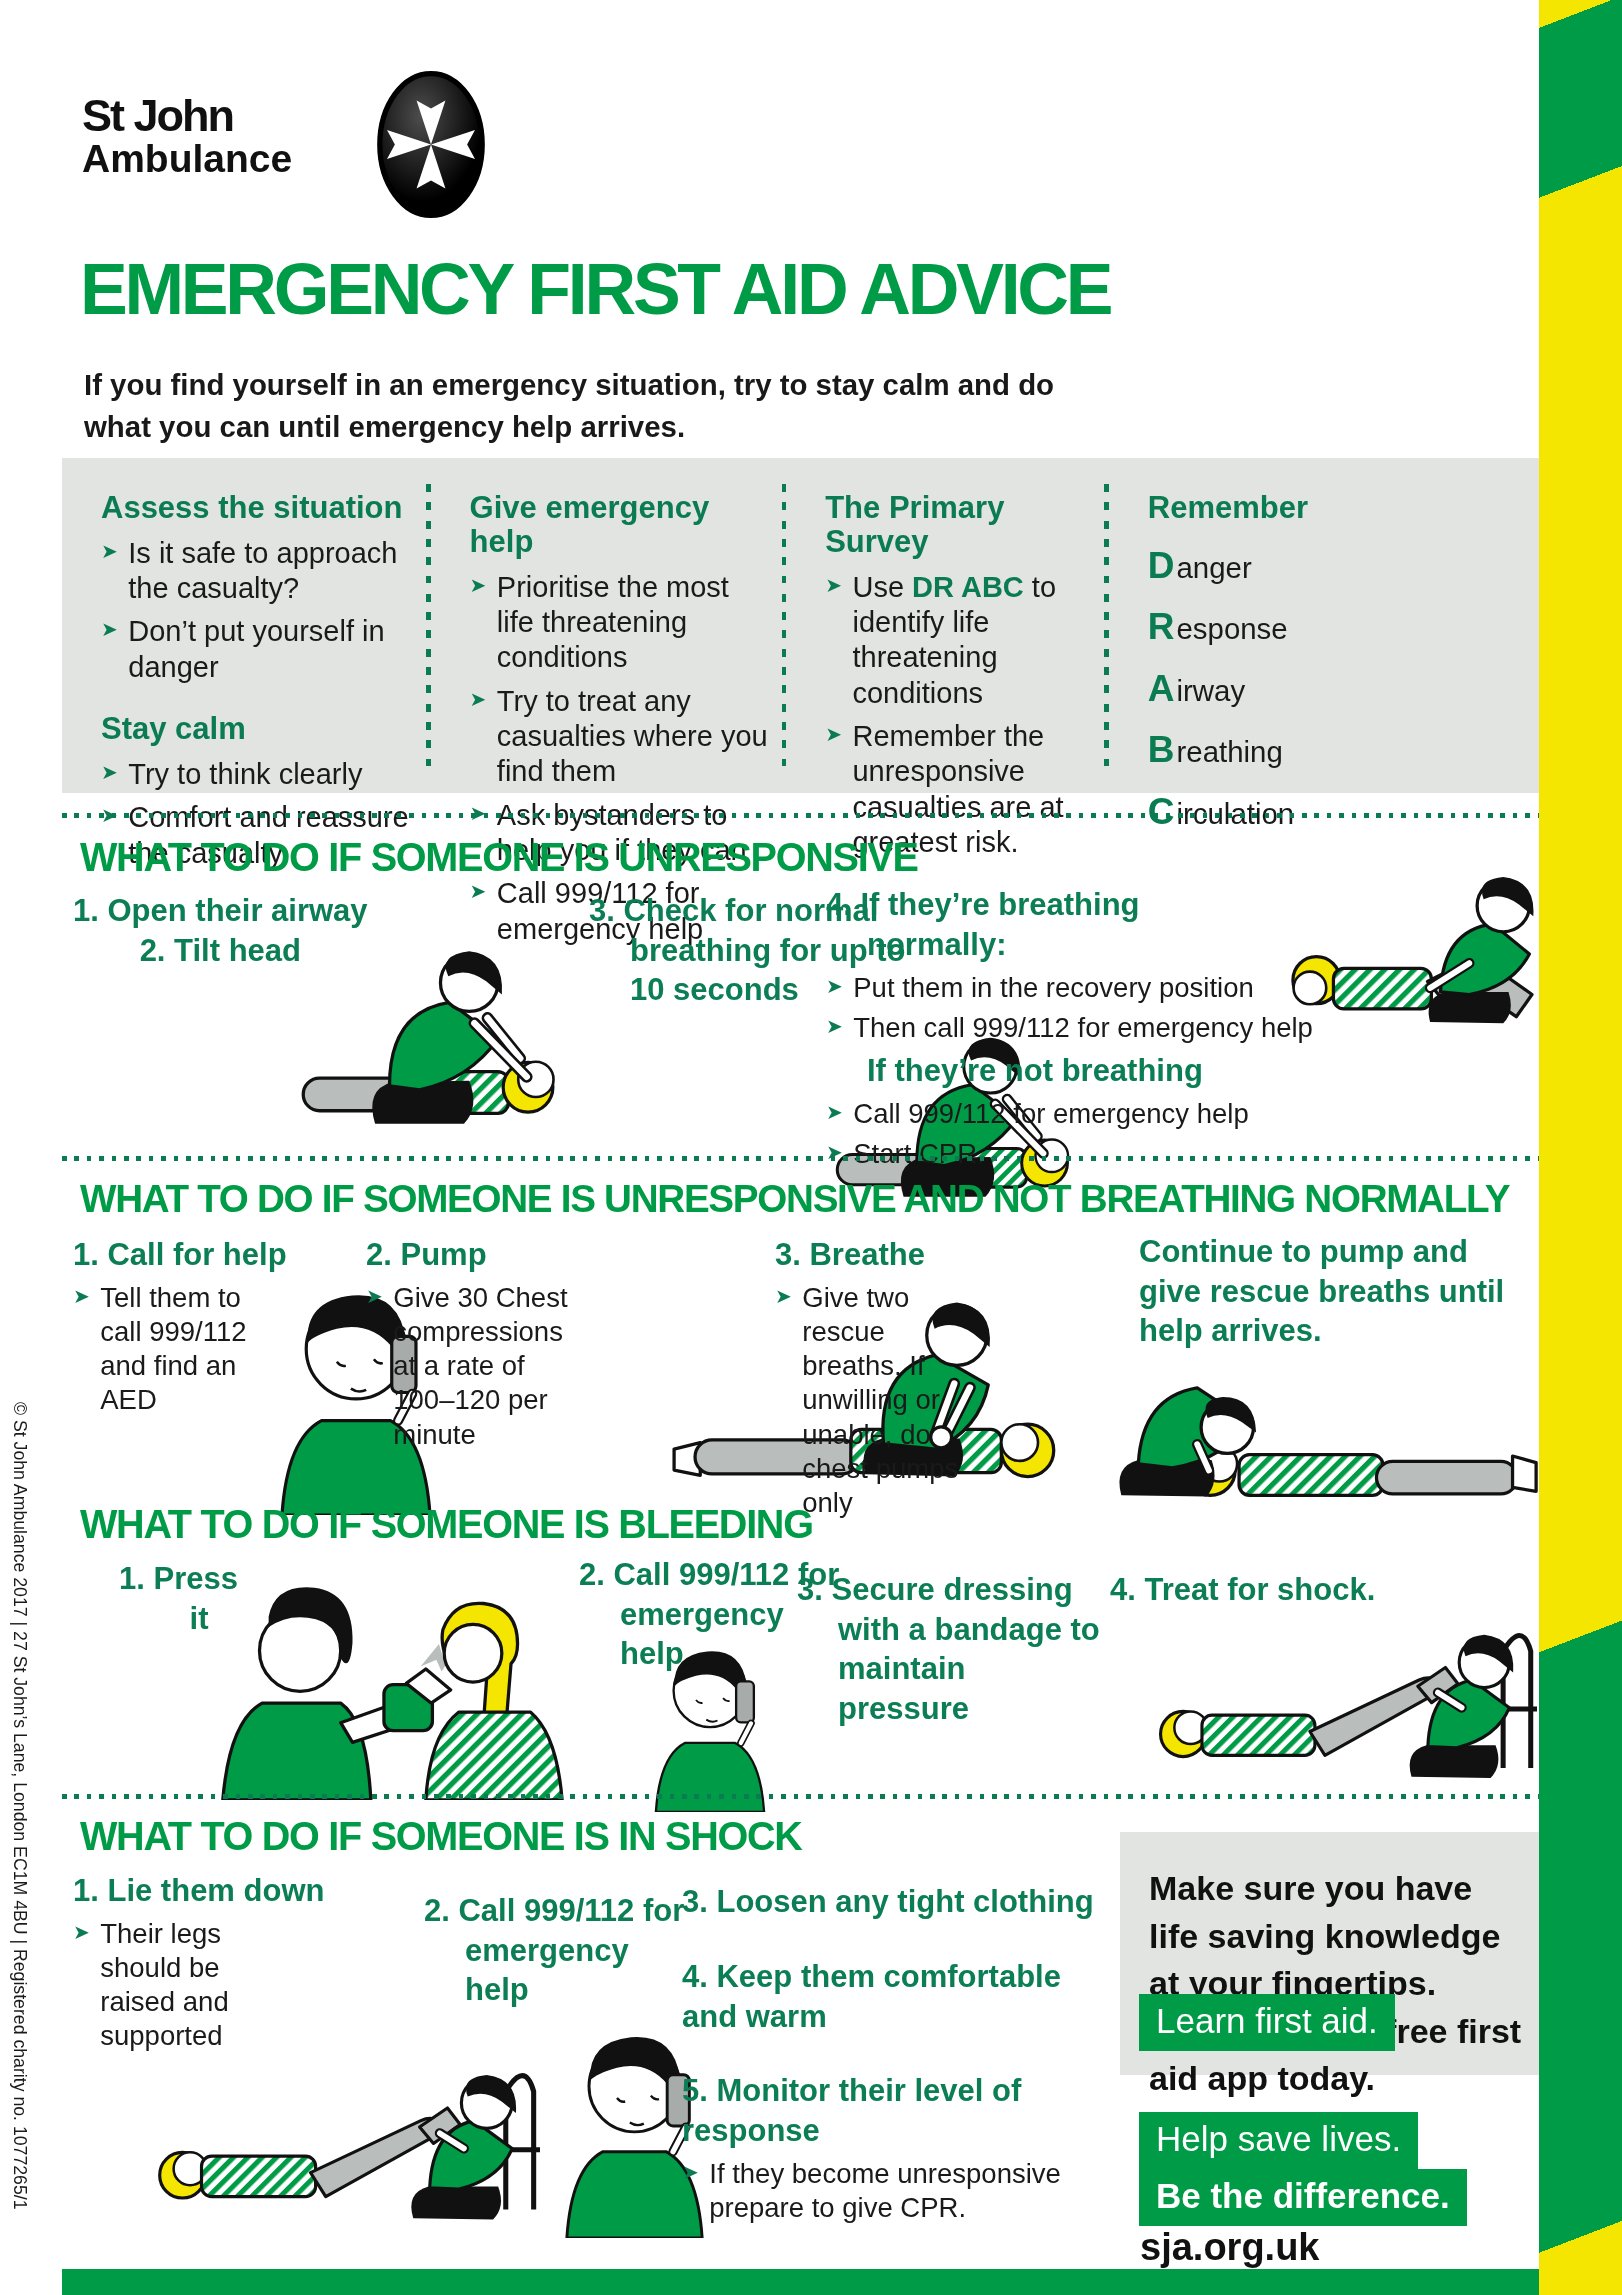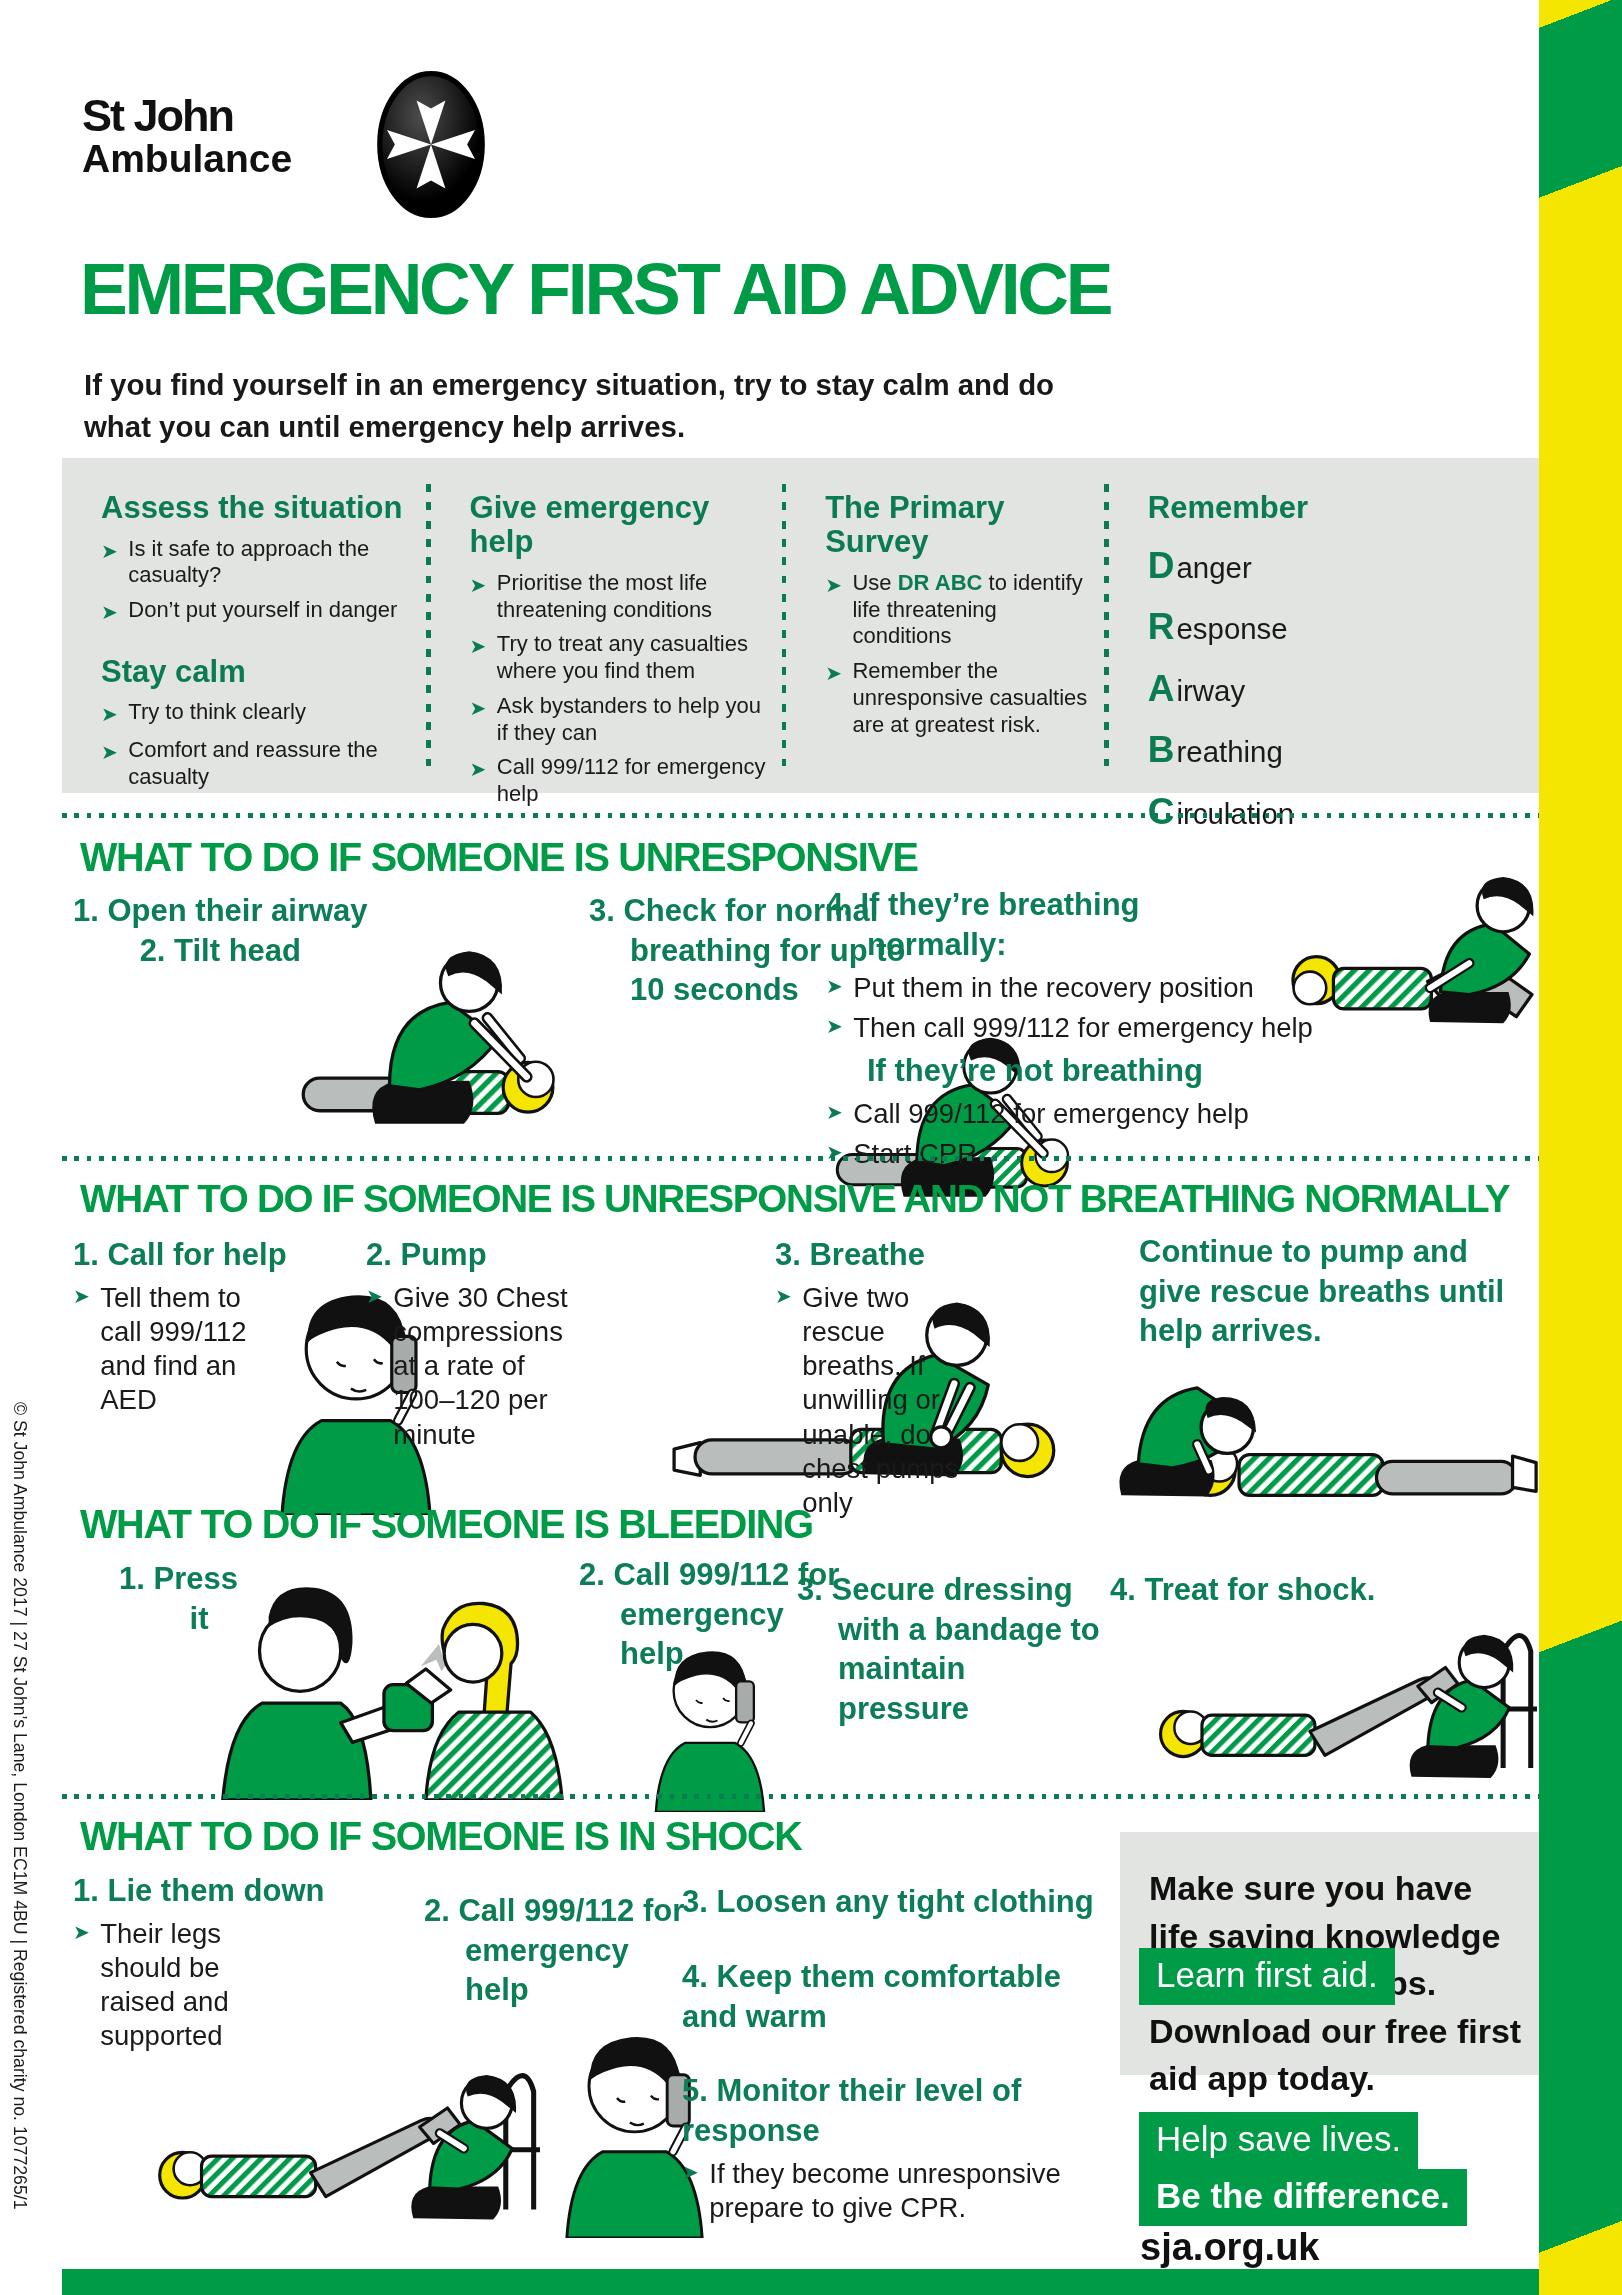--- a/index.html
+++ b/index.html
@@ -14,21 +14,21 @@
          transform:scaleX(.98);transform-origin:left center;}
   .intro{font-size:29.4px;font-weight:bold;line-height:1.42;white-space:pre-line;color:#191919;}
 
   
   .advice{left:62px;top:458px;width:1498px;height:335px;background:#E2E4E1;display:flex;}
   .adv-col{padding:33px 11.8px 0 39px;box-sizing:border-box;}
   .adv-h{font-size:31px;font-weight:bold;color:#0B7B52;margin:0 0 10.5px 0;line-height:1.1;}
   .adv-h2{margin-top:27.5px;}
   .vdots{width:4.6px;margin:26px 0;background:repeating-linear-gradient(to bottom,#0B7B52 0 7.9px,transparent 7.9px 18.3px);flex:none;}
   .b{display:flex;gap:10.5px;margin-top:7.9px;}
-  .bt{font-size:22px;line-height:1.22;color:#1a1a1a;}
+  .bt{font-size:29px;line-height:1.22;color:#1a1a1a;}
   .arr{color:#0B7B52;font-size:20px;line-height:1.5;flex:none;}
   .em-green{font-weight:bold;color:#0B7B52;}
   .rem-item{display:flex;align-items:baseline;margin-top:19.6px;}
   .rem-letter{font-size:37px;font-weight:bold;color:#0B7B52;margin-right:2px;}
   .rem-rest{font-size:29.4px;color:#1a1a1a;}
 
   
   .hdots{height:4.6px;width:1477px;left:62px;
          background:repeating-linear-gradient(to right,#0B7B52 0 4.6px,transparent 4.6px 12.4px);}
 
@@ -398,21 +398,21 @@
       </div>
   </div>
 
   <div class="abs promo-box">
     <div class="promo-text">Make sure you have
 life saving knowledge
 at your fingertips.
 Download our free first
 aid app today.</div>
   </div>
-  <div class="abs" style="left:1139px;top:1948px;"><span class="btn">Learn first aid.</span></div>
+  <div class="abs" style="left:1139px;top:1994px;"><span class="btn">Learn first aid.</span></div>
   <div class="abs" style="left:1139px;top:2112px;"><span class="btn">Help save lives.</span></div>
   <div class="abs" style="left:1139px;top:2169px;"><span class="btn btn-bold">Be the difference.</span></div>
   <div class="abs website" style="left:1140px;top:2226px;">sja.org.uk</div>
 
   <div class="abs copyright">© St John Ambulance 2017  |   27 St John’s Lane, London EC1M 4BU  |   Registered charity no. 1077265/1</div>
   <div class="abs footbar"></div>
   <div class="abs ribbon"></div>
 
 </div>
 

